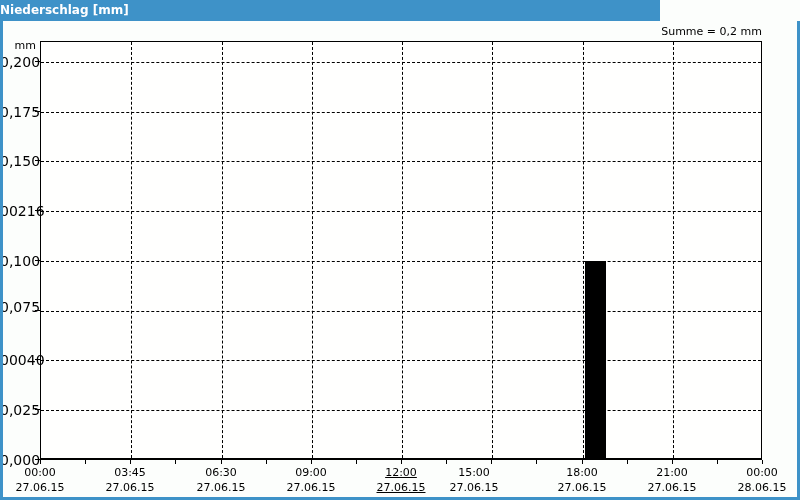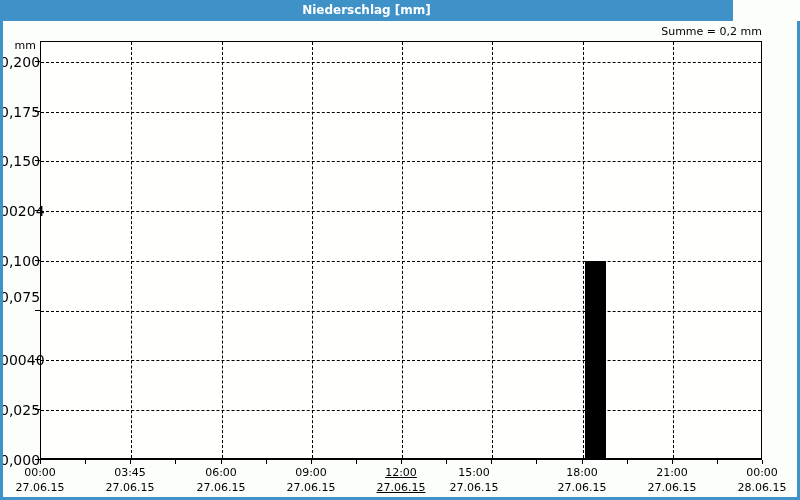--- a/index.html
+++ b/index.html
@@ -8,23 +8,23 @@
     --plotbg:#fffffe;
     --grid:#000000;
     --bar:#000000;
     --text:#000000;
   }
   *{margin:0;padding:0;box-sizing:content-box;}
   html,body{width:800px;height:500px;overflow:hidden;}
   body{font-family:"DejaVu Sans","Liberation Sans",sans-serif;background:#ffffff;}
   .window{position:relative;width:800px;height:500px;background:var(--bg);overflow:hidden;}
   .titlebar{
-    position:absolute;left:0;top:0;width:733px;height:21px;
+    position:absolute;left:0;top:0;width:660px;height:21px;
     background:var(--blue);color:#ffffff;font-size:12px;font-weight:bold;
-    text-align:center;line-height:21px;
+    text-align:left;line-height:21px;
   }
   .border-strip{position:absolute;background:var(--blue);}
   .border-left{left:0;top:21px;bottom:0;width:3px;}
   .border-right{right:0;top:21px;bottom:0;width:3px;}
   .border-bottom{left:0;right:0;bottom:0;height:3px;}
   .sum-label{
     position:absolute;top:25px;right:38px;font-size:11px;color:var(--text);
   }
   .unit-label{
     position:absolute;top:39px;left:0;width:36px;text-align:right;
@@ -80,25 +80,25 @@
       <div class="vgrid" style="left: 632px;"></div>
       <div class="bar" title="0,1 mm" style="left: 544px; top: 219px;"></div>
     </div>
   <div class="y-axis">
       <div class="ylab" style="top: 13px;">0,200</div>
       <div class="ytick" style="top: 20px;"></div>
       <div class="ylab" style="top: 63px;">0,175</div>
       <div class="ytick" style="top: 70px;"></div>
       <div class="ylab" style="top: 112px;">0,150</div>
       <div class="ytick" style="top: 119px;"></div>
-      <div class="ylab" style="top: 162px;">00204</div>
+      <div class="ylab" style="top: 162px;">00216</div>
       <div class="ytick" style="top: 169px;"></div>
       <div class="ylab" style="top: 212px;">0,100</div>
       <div class="ytick" style="top: 219px;"></div>
-      <div class="ylab" style="top: 248px;">0,075</div>
+      <div class="ylab" style="top: 258px;">0,075</div>
       <div class="ytick" style="top: 269px;"></div>
       <div class="ylab" style="top: 311px;">00040</div>
       <div class="ytick" style="top: 318px;"></div>
       <div class="ylab" style="top: 361px;">0,025</div>
       <div class="ytick" style="top: 368px;"></div>
       <div class="ylab" style="top: 411px;">0,000</div>
       <div class="ytick" style="top: 418px;"></div>
     </div>
   <div class="x-axis">
       <div class="xtick" style="left: 0px;"></div>
@@ -120,21 +120,21 @@
       <div class="xtick" style="left: 722px;"></div>
       <div class="xlab" style="left: -42px;">
         <div>00:00</div>
         <div>27.06.15</div>
       </div>
       <div class="xlab" style="left: 48px;">
         <div>03:45</div>
         <div>27.06.15</div>
       </div>
       <div class="xlab" style="left: 139px;">
-        <div>06:00</div>
+        <div>06:30</div>
         <div>27.06.15</div>
       </div>
       <div class="xlab" style="left: 229px;">
         <div>09:00</div>
         <div>27.06.15</div>
       </div>
       <div class="xlab" style="left: 319px; text-decoration: underline;">
         <div>12:00</div>
         <div>27.06.15</div>
       </div>

